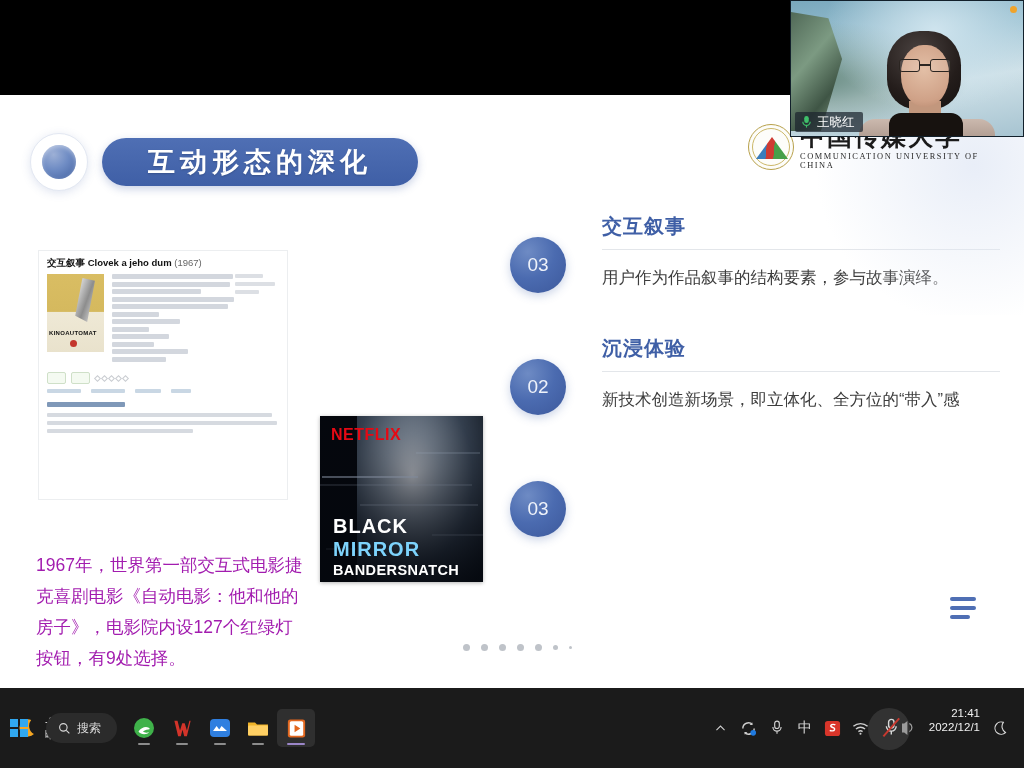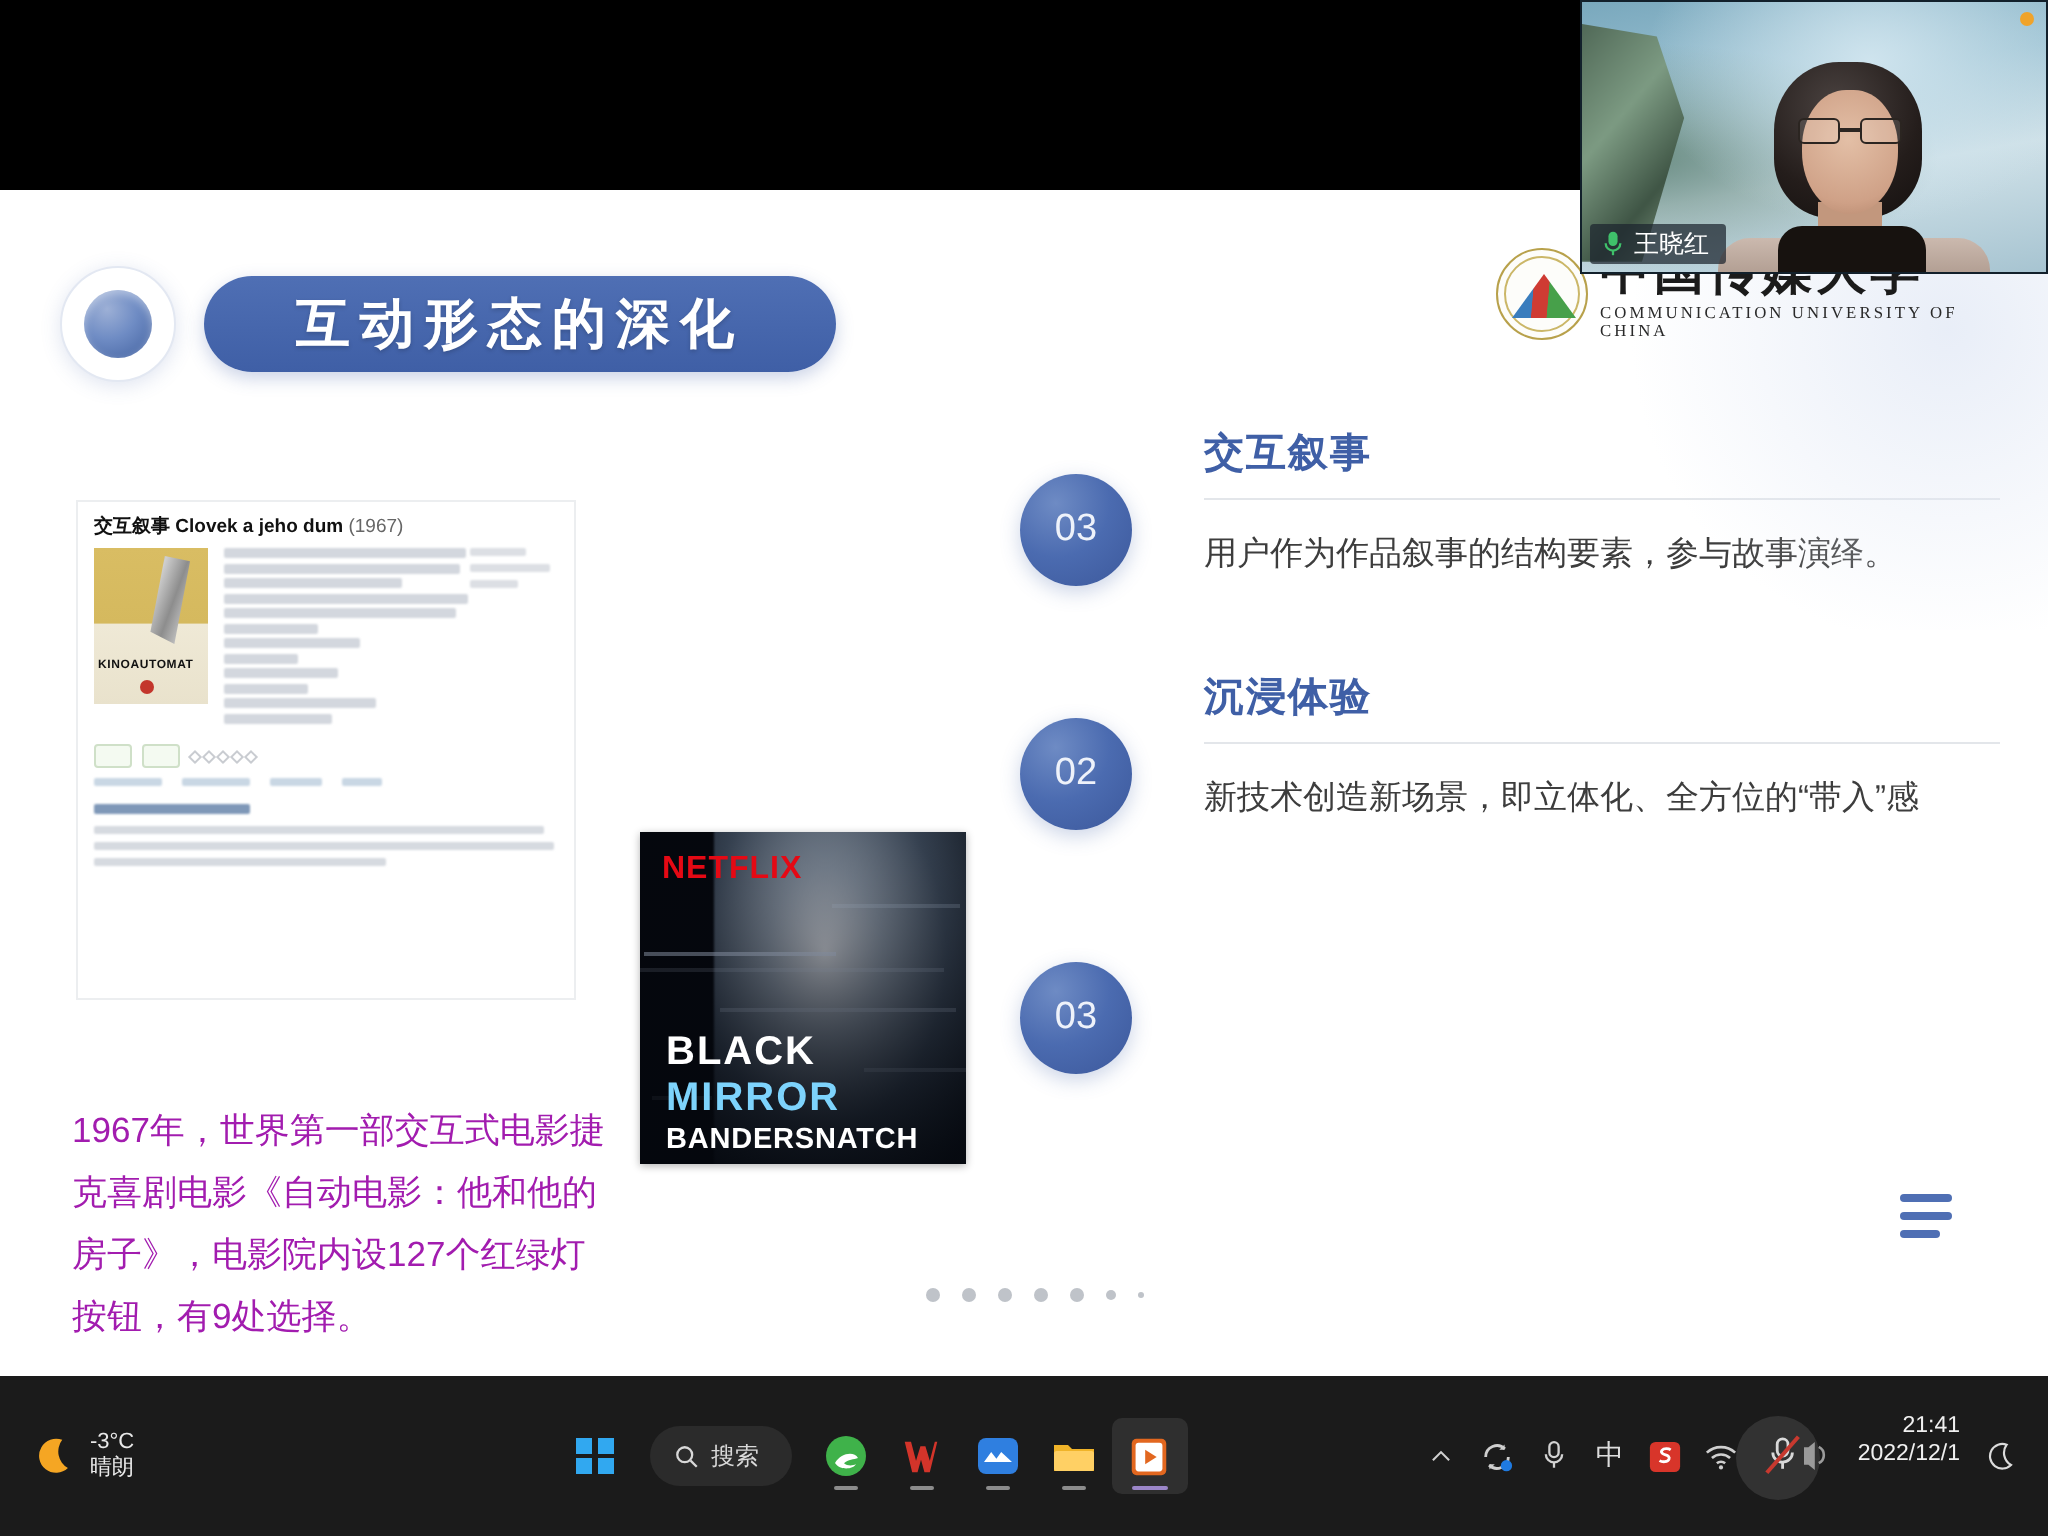--- a/index.html
+++ b/index.html
@@ -178,21 +178,21 @@
 
   
   #taskbar {
     position:absolute; left:0; bottom:0; width:1024px; height:80px; background:#1b1b1b;
   }
   #taskbar .tb-inner { position:absolute; left:0; top:14px; width:1024px; height:52px; display:flex; align-items:center; }
   .weather { display:flex; align-items:center; gap:7px; margin-left:16px; }
   .weather .moon { width:22px; height:22px; position:relative; }
   .weather .wtxt { line-height:13px; }
   .weather .wtxt div { color:#e9e9e9; font-size:11px; }
-  .tb-center { position:absolute; left:0; width:872px; display:flex; align-items:center; justify-content:center; gap:0; }
+  .tb-center { position:absolute; left:0; width:872px; display:flex; align-items:center; gap:0; }
   .tb-btn { width:38px; height:38px; display:flex; align-items:center; justify-content:center; position:relative; border-radius:5px; }
   .tb-btn.active { background:#2f2f2f; }
   .tb-btn .underline { position:absolute; bottom:2px; left:50%; transform:translateX(-50%); width:12px; height:2.5px; border-radius:2px; background:#8c8c8c; }
   .tb-btn.active .underline { width:18px; background:#9b86c8; }
   .tb-search { height:30px; border-radius:16px; background:#2b2b2b; display:flex; align-items:center; gap:6px; padding:0 16px 0 12px; margin:0 8px; }
   .tb-search span { color:#d8d8d8; font-size:12px; }
   .tray { position:absolute; right:10px; display:flex; align-items:center; gap:0; }
   .tray .ti { width:28px; height:30px; display:flex; align-items:center; justify-content:center; position:relative; }
   .tray .ime { color:#dcdcdc; font-size:14px; }
   .tray .clock { color:#f0f0f0; font-size:11.5px; line-height:14px; text-align:right; margin:0 6px 17px 10px; }

